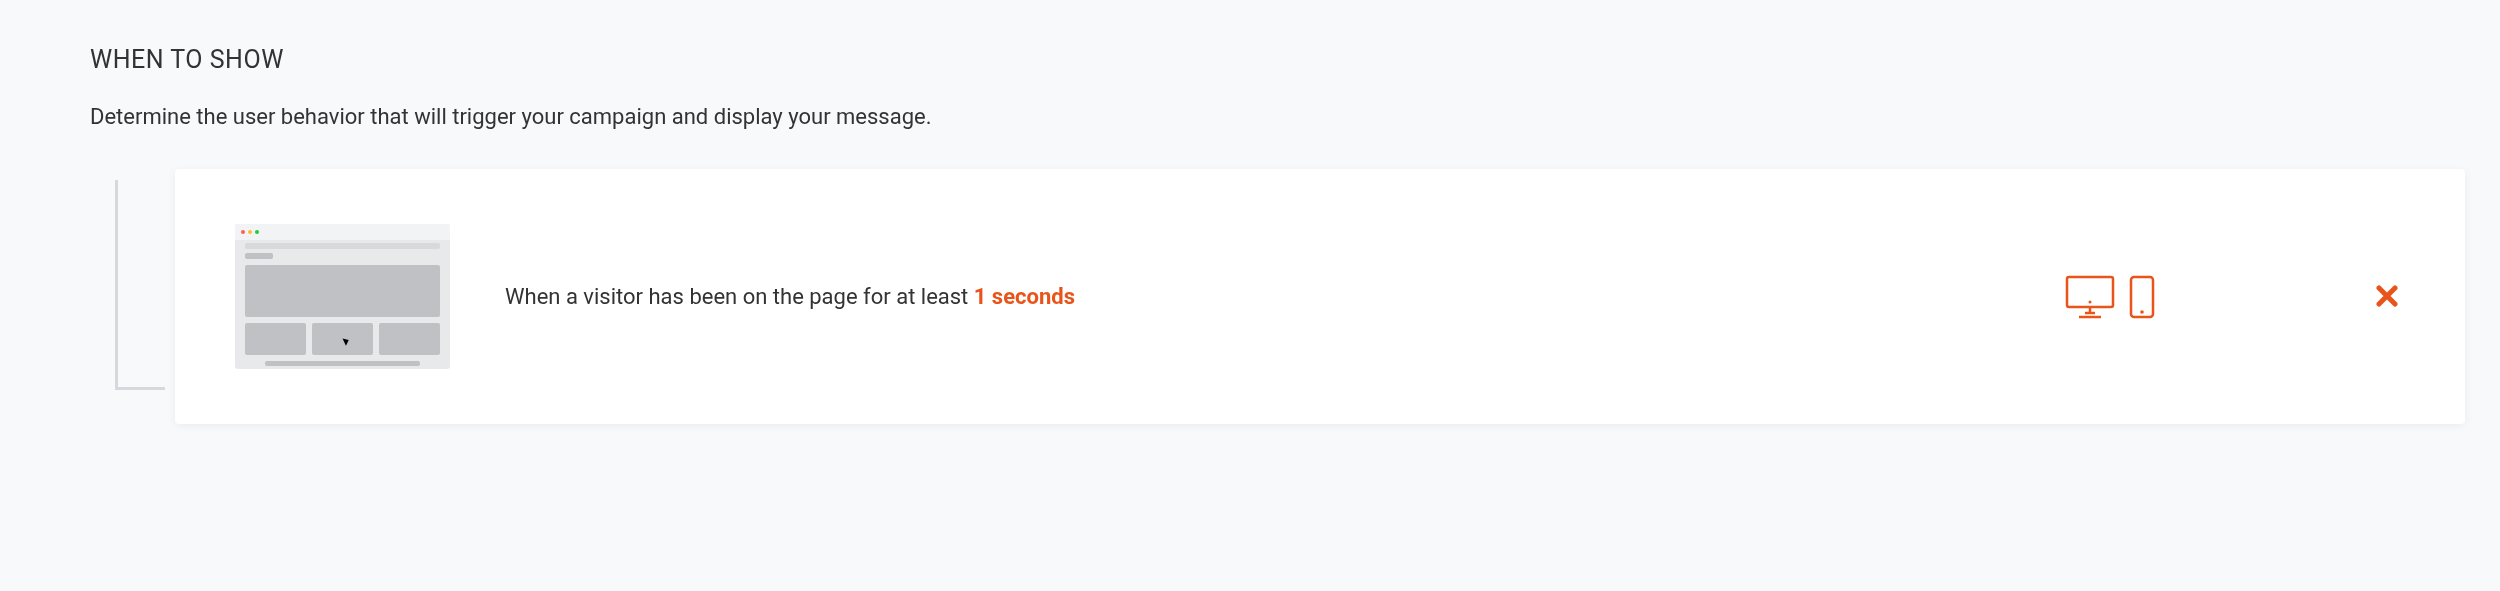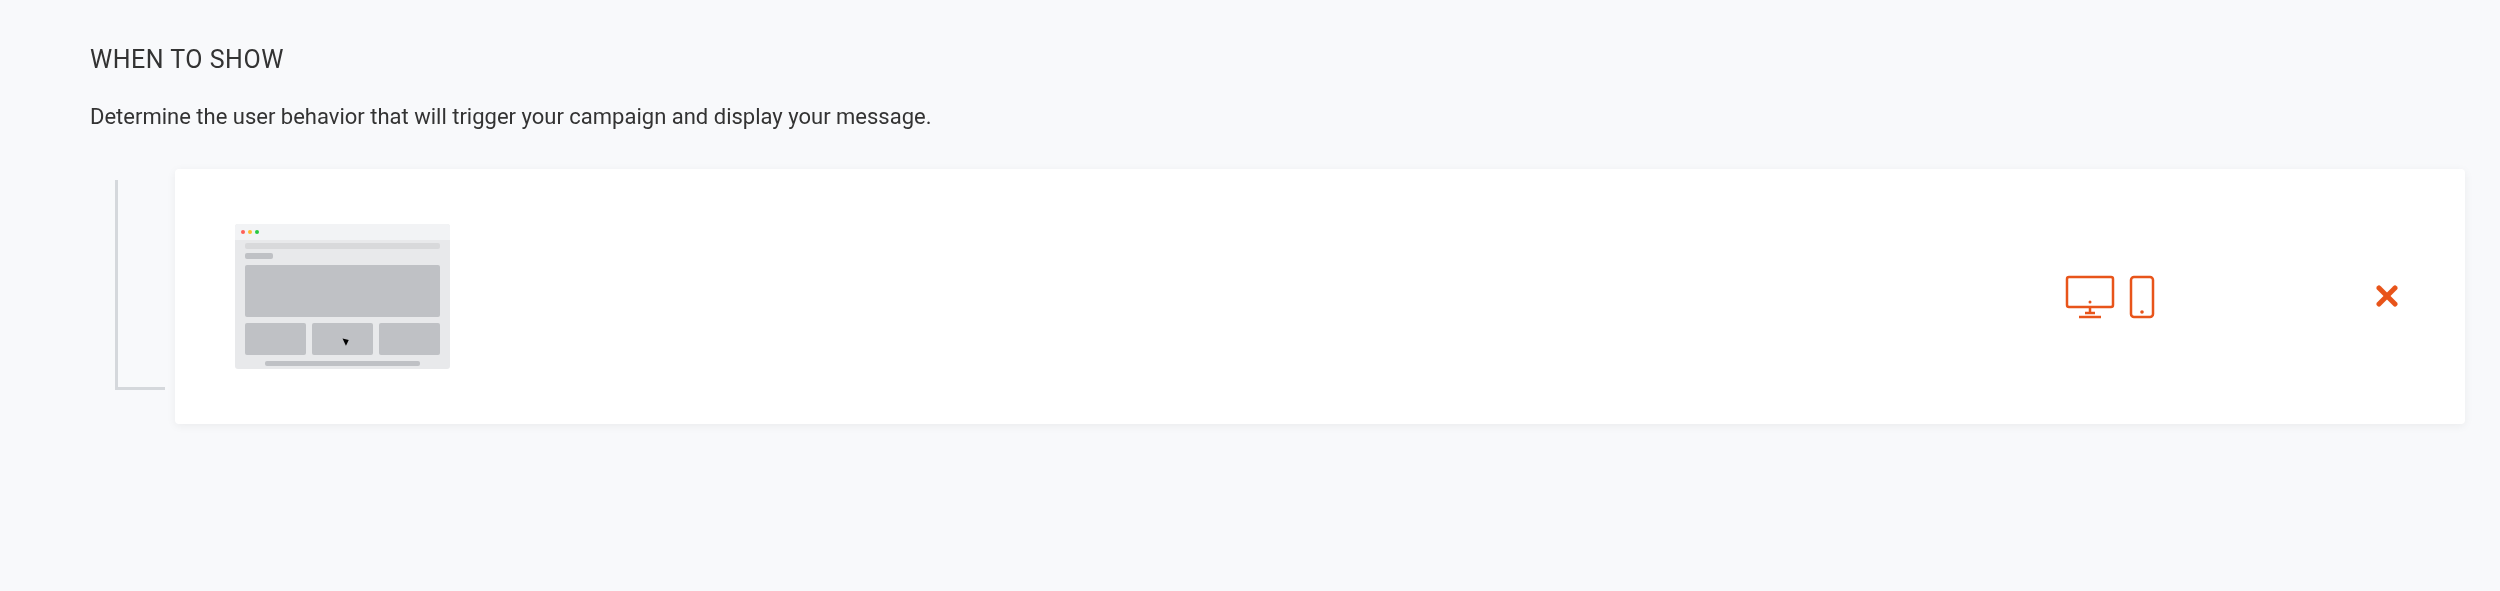--- a/index.html
+++ b/index.html
@@ -141,20 +141,23 @@
       <div class="ill-box">
           <div class="ill-cursor"></div>
         </div>
       <div class="ill-box"></div>
     </div>
     <div class="ill-line"></div>
 
   </div>
 
   <div class="card-text">
+    <div class="card-subtitle">
+      <span>When a visitor has been on the page for at least </span><span class="highlight">1 seconds</span>
+    </div>
   </div>
 
   <div class="device-icons">
     <span>
       <svg width="50" height="44" viewBox="0 0 50 44" fill="none" stroke="#e8541a" stroke-width="2.5">
         <rect x="2" y="2" width="46" height="30" rx="2"></rect>
         <line x1="20" y1="38" x2="30" y2="38"></line>
         <line x1="25" y1="32" x2="25" y2="38"></line>
         <line x1="14" y1="42" x2="36" y2="42"></line>
         <circle cx="25" cy="27" r="1.5" fill="#e8541a" stroke="none"></circle>

